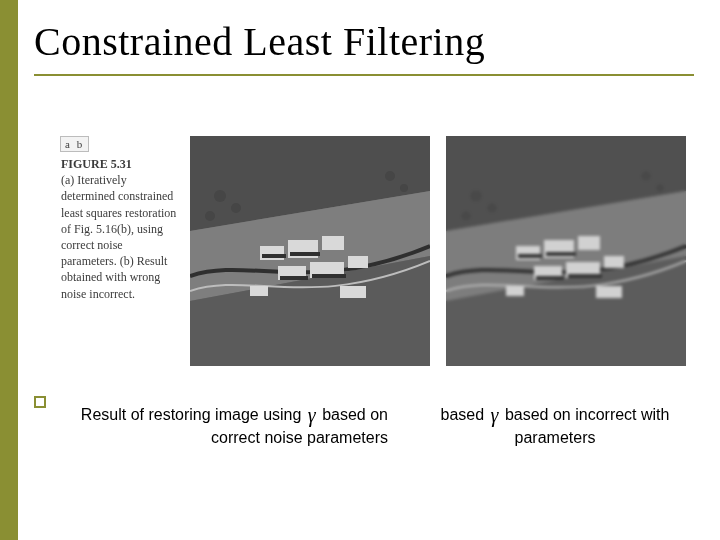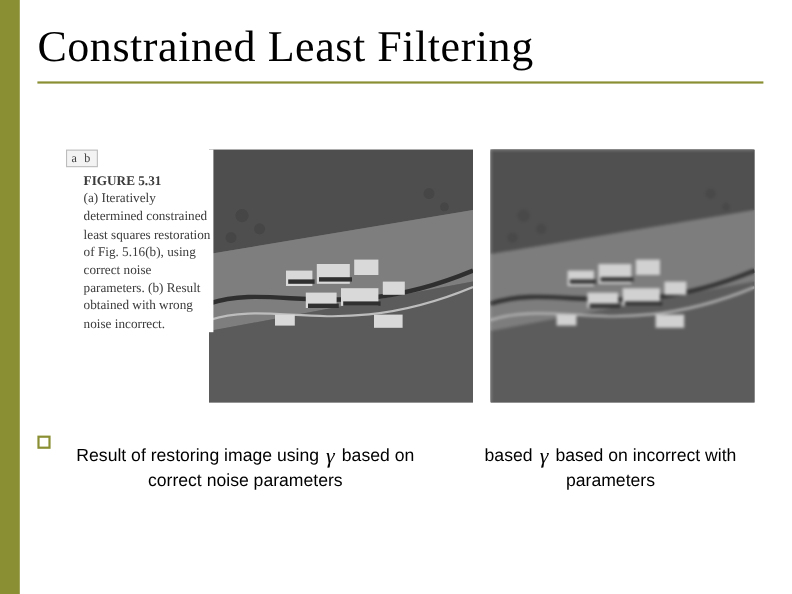--- a/index.html
+++ b/index.html
@@ -45,21 +45,21 @@
   .figure-area {
     position: absolute;
     left: 60px;
     top: 100px;
     width: 620px;
     height: 260px;
     margin-top: 36px;
   }
   .fig-text {
     position: absolute;
-    left: 16px;
+    left: 1px;
     top: 0;
     width: 118px;
     font-family: Georgia, serif;
     font-size: 12px;
     line-height: 1.35;
     color: #3b3b3b;
     background: #fff;
     z-index: 3;
   }
   .ab-box {
@@ -116,21 +116,21 @@
     top: 392px;
     width: 720px;
     height: 120px;
   }
   .cap {
     position: absolute;
     font-family: Verdana, Geneva, sans-serif;
     font-size: 16px;
     line-height: 1.35;
     color: #000;
-    text-align: center;
+    text-align: right;
   }
   .cap1 {
     left: 58px;
     top: 8px;
     width: 330px;
   }
   .cap2 {
     left: 430px;
     top: 8px;
     width: 250px;

